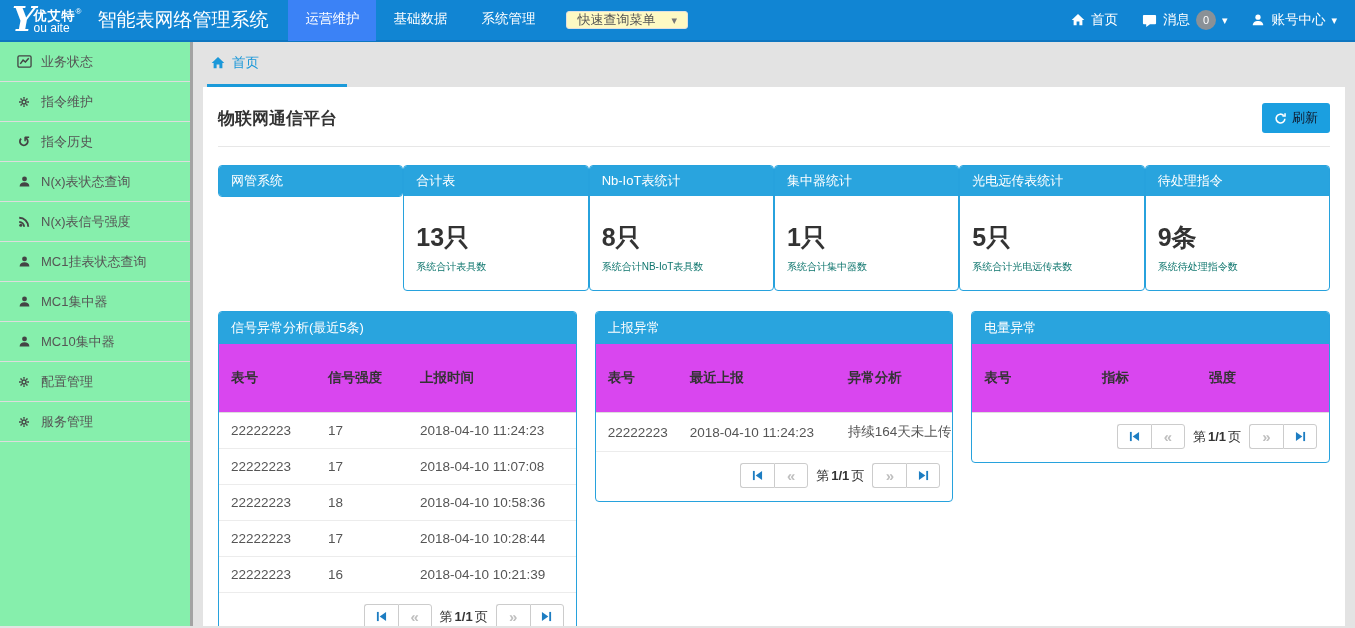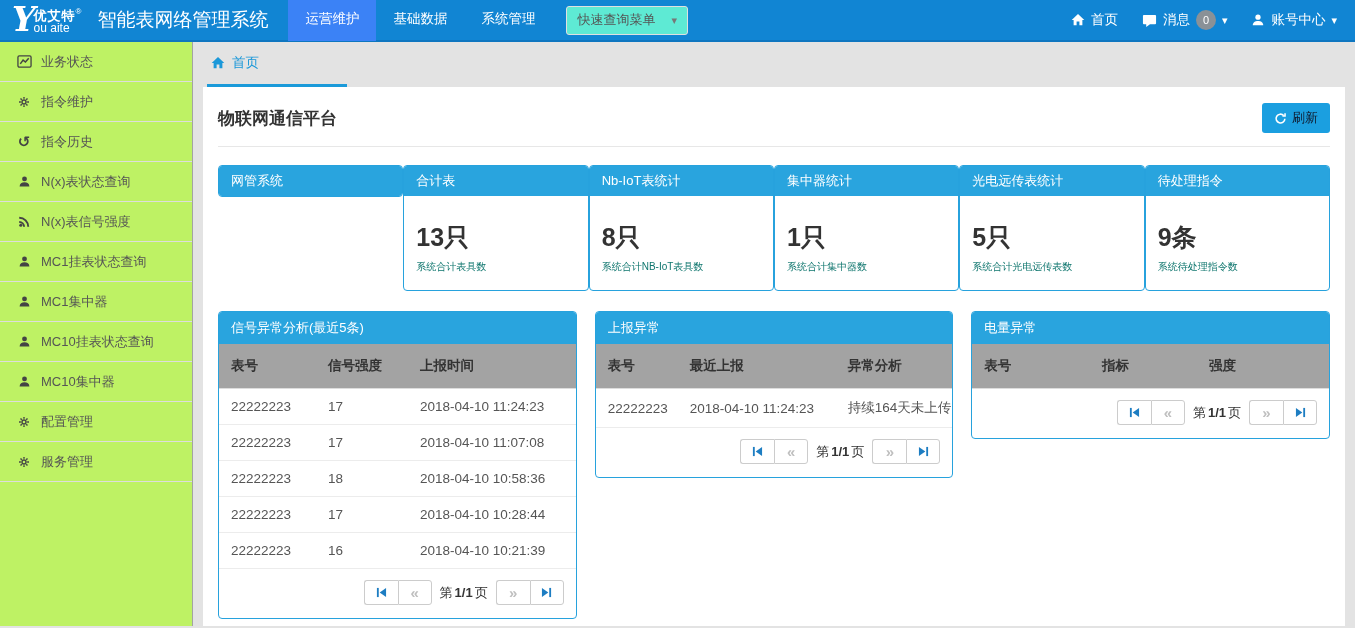--- a/index.html
+++ b/index.html
@@ -13,35 +13,35 @@
   .logo-y { font-family:"DejaVu Serif",serif; font-style:italic; font-size:33px;
     line-height:30px; font-weight:bold; }
   .logo-stack { display:flex; flex-direction:column; line-height:13px; margin-left:-2px; }
   .logo-cn { font-size:13px; font-weight:bold; letter-spacing:1px; }
   .logo-reg { font-size:8px; vertical-align:super; }
   .logo-en { font-size:12px; }
   .app-title { font-size:19px; margin:0 20px 0 10px; white-space:nowrap; }
   .topnav { display:flex; height:42px; }
   .topnav-item { padding:0 17px; line-height:40px; font-size:13.5px; cursor:pointer; white-space:nowrap; }
   .topnav-item.active { background:#3b82f6; }
-  .quick-select { margin-left:14px; height:29px; background:#5eead4; border-radius:3px;
+  .quick-select { margin-left:14px; height:18px; background:#fef9c3; border-radius:3px;
     display:flex; align-items:center; padding:0 10px; color:#555; font-size:13px;
     cursor:pointer; border:1px solid #e0e0e0; }
   .quick-select .caret { margin-left:16px; color:#777; font-size:11px; }
   .header-right { margin-left:auto; display:flex; align-items:center; gap:24px;
     margin-right:18px; font-size:13.5px; }
   .hr-item { display:flex; align-items:center; gap:6px; cursor:pointer; white-space:nowrap; }
   .badge { background:#8a9197; color:#fff; font-size:11px; min-width:20px; height:20px;
     border-radius:10px; display:inline-flex; align-items:center; justify-content:center;
     padding:0 5px; }
   .caret { font-size:11px; }
 
   
   .shell { display:flex; height:584px; }
-  .sidebar { width:193px; background:#bef264; border-right:1px solid #a3a3a3;text-align:center; }
+  .sidebar { width:193px; background:#86efac; border-right:3px solid #a3a3a3;text-align:center; }
   .sb-item { height:40px; display:flex; align-items:center; padding-left:16px;
     border-bottom:1px solid #ddd; color:#555; font-size:13px; cursor:pointer; gap:9px;
     white-space:nowrap; }
   .sb-item .ic { width:16px; color:#444; display:inline-flex; justify-content:center; }
   .main { flex:1; display:flex; flex-direction:column; background:#e3e3e3; min-width:0; }
   .tabstrip { height:45px; display:flex; align-items:stretch; padding-left:14px; }
   .tab { width:140px; display:flex; align-items:center; gap:7px; font-size:13.5px;
     color:#1b98d9; border-bottom:3px solid #1b9ad9; cursor:pointer; padding-left:4px; }
   .content { margin:0 10px; background:#fff; flex:1; padding:0 15px; overflow:hidden; }
 
@@ -59,21 +59,21 @@
   .card-header { background:#29a4de; color:#fff; font-size:13px; padding:6px 12px; }
   .card-body { padding:26px 12px 16px; }
   .card-value { font-size:25px; font-weight:bold; color:#333; line-height:1.25; }
   .card-caption { font-size:10px; color:#0f766e; margin-top:7px; }
 
   
   .panels { display:flex; gap:18px; margin-top:20px; align-items:flex-start; }
   .panel { flex:1; border:1px solid #27a2dd; border-radius:4px; overflow:hidden; background:#fff; }
   .panel-header { background:#29a4de; color:#fff; font-size:13px; padding:7px 12px; }
   table { width:100%; border-collapse:collapse; font-size:13.5px; table-layout:fixed; }
-  th { text-align:left; padding:13px 12px; color:#333; background:#a3a3a3;
+  th { text-align:left; padding:25px 12px; color:#333; background:#d946ef;
     border-bottom:1px solid #ddd; font-weight:bold; }
   td { padding:10px 12px; color:#555; border-bottom:1px solid #ececec; white-space:nowrap;
     overflow:hidden; }
   .pager { display:flex; justify-content:flex-end; align-items:center; gap:8px;
     padding:11px 12px 13px; }
   .pg-group { display:flex; }
   .pg-btn { width:34px; height:25px; background:#fff; border:1px solid #ccc;
     display:flex; align-items:center; justify-content:center; cursor:pointer; padding:0; }
   .pg-group .pg-btn:first-child { border-radius:3px 0 0 3px; border-right:none; }
   .pg-group .pg-btn:last-child { border-radius:0 3px 3px 0; }
@@ -193,29 +193,20 @@
       <span>MC1挂表状态查询</span>
     </div>
     <div class="sb-item">
       <span class="ic">
           <svg width="13" height="13" viewBox="0 0 16 16" fill="currentColor">
             <circle cx="8" cy="4.8" r="3"></circle>
             <path d="M2 14c0-3.3 2.7-5 6-5s6 1.7 6 5z"></path>
           </svg>
         </span>
       <span>MC1集中器</span>
-    </div>
-    <div class="sb-item">
-      <span class="ic">
-          <svg width="13" height="13" viewBox="0 0 16 16" fill="currentColor">
-            <circle cx="8" cy="4.8" r="3"></circle>
-            <path d="M2 14c0-3.3 2.7-5 6-5s6 1.7 6 5z"></path>
-          </svg>
-        </span>
-      <span>MC10挂表状态查询</span>
     </div>
     <div class="sb-item">
       <span class="ic">
           <svg width="13" height="13" viewBox="0 0 16 16" fill="currentColor">
             <circle cx="8" cy="4.8" r="3"></circle>
             <path d="M2 14c0-3.3 2.7-5 6-5s6 1.7 6 5z"></path>
           </svg>
         </span>
       <span>MC10集中器</span>
     </div>

